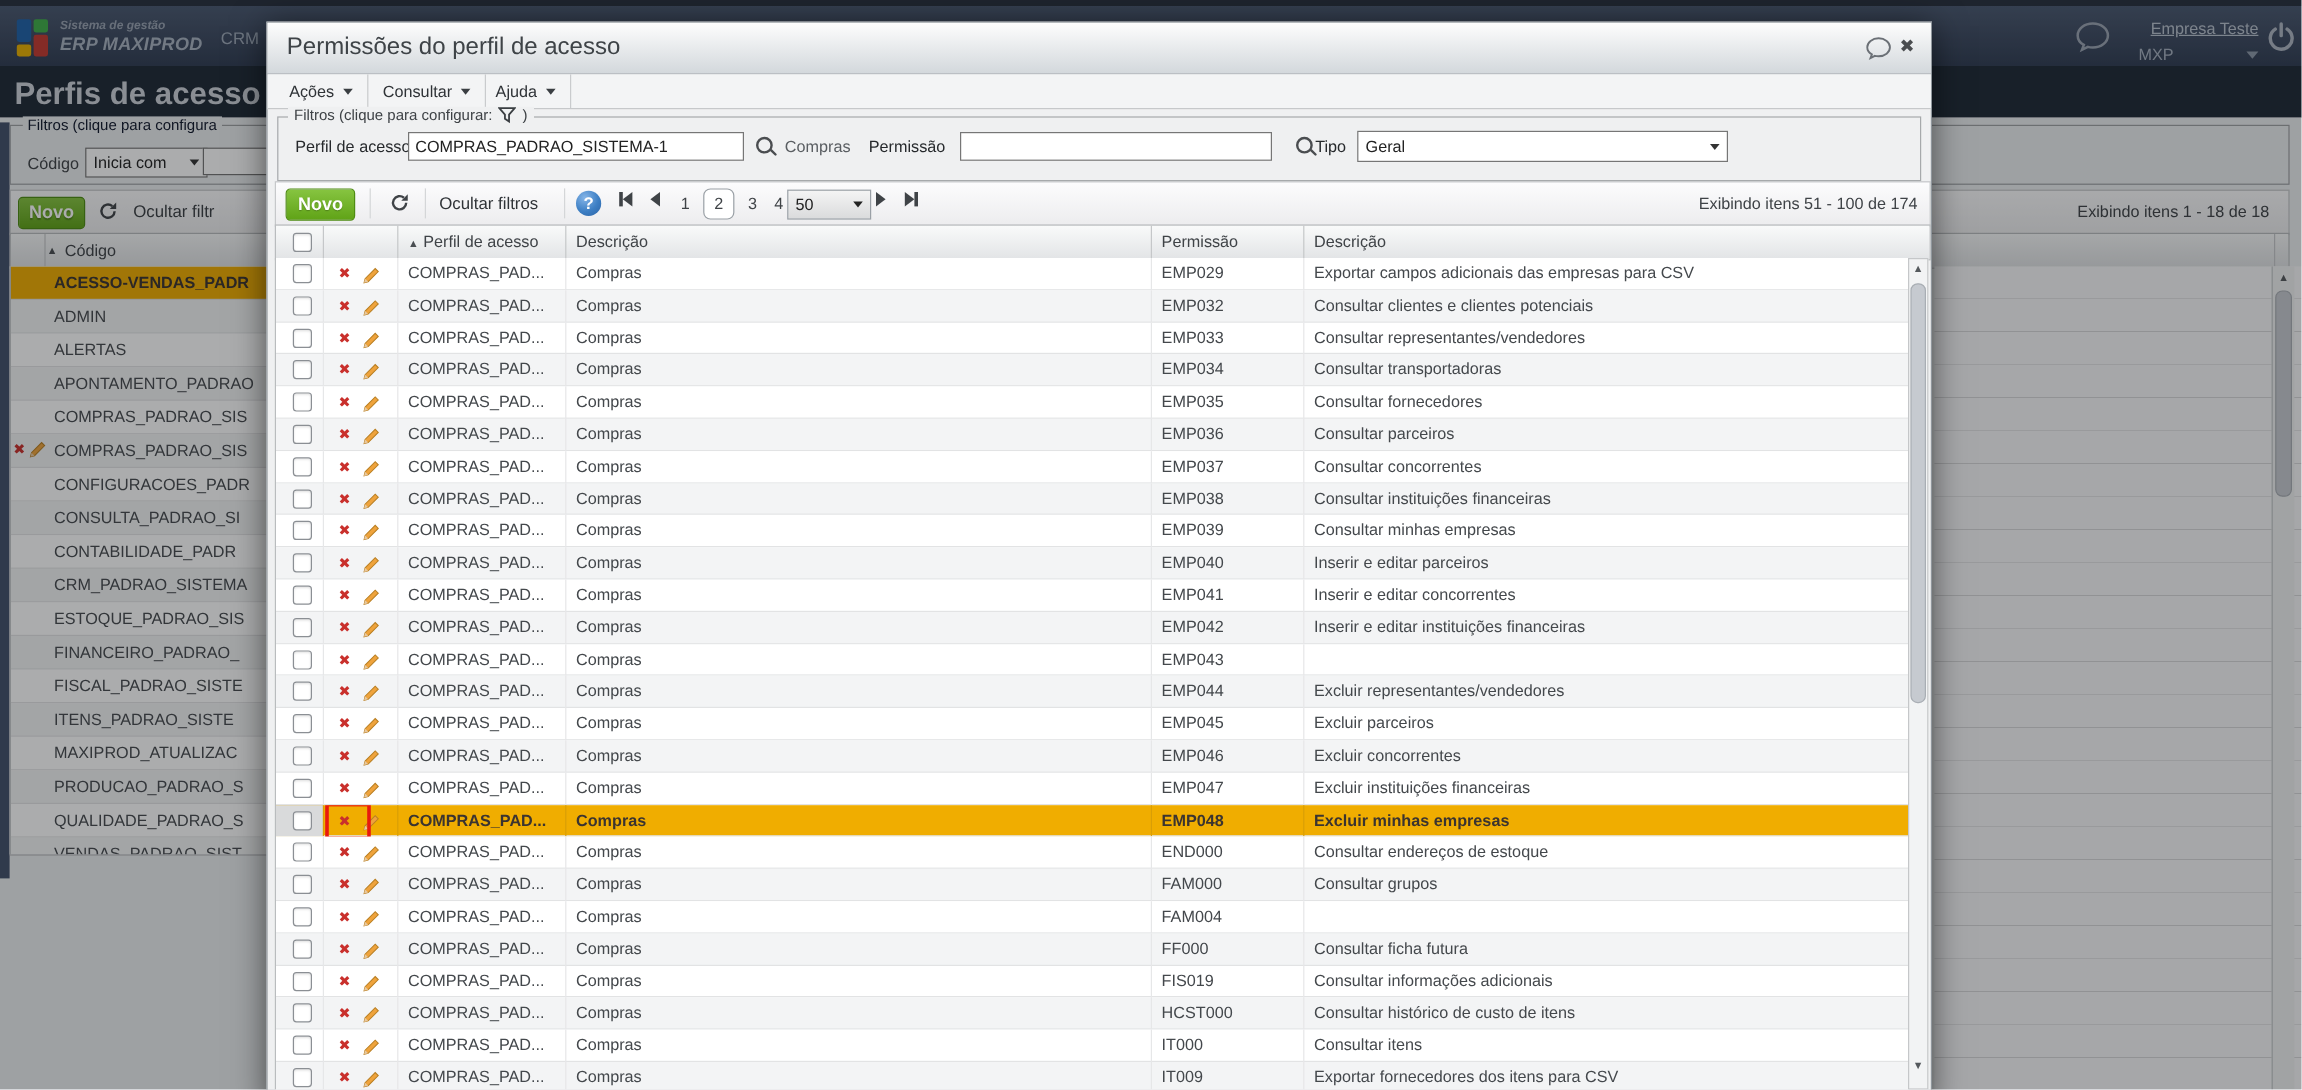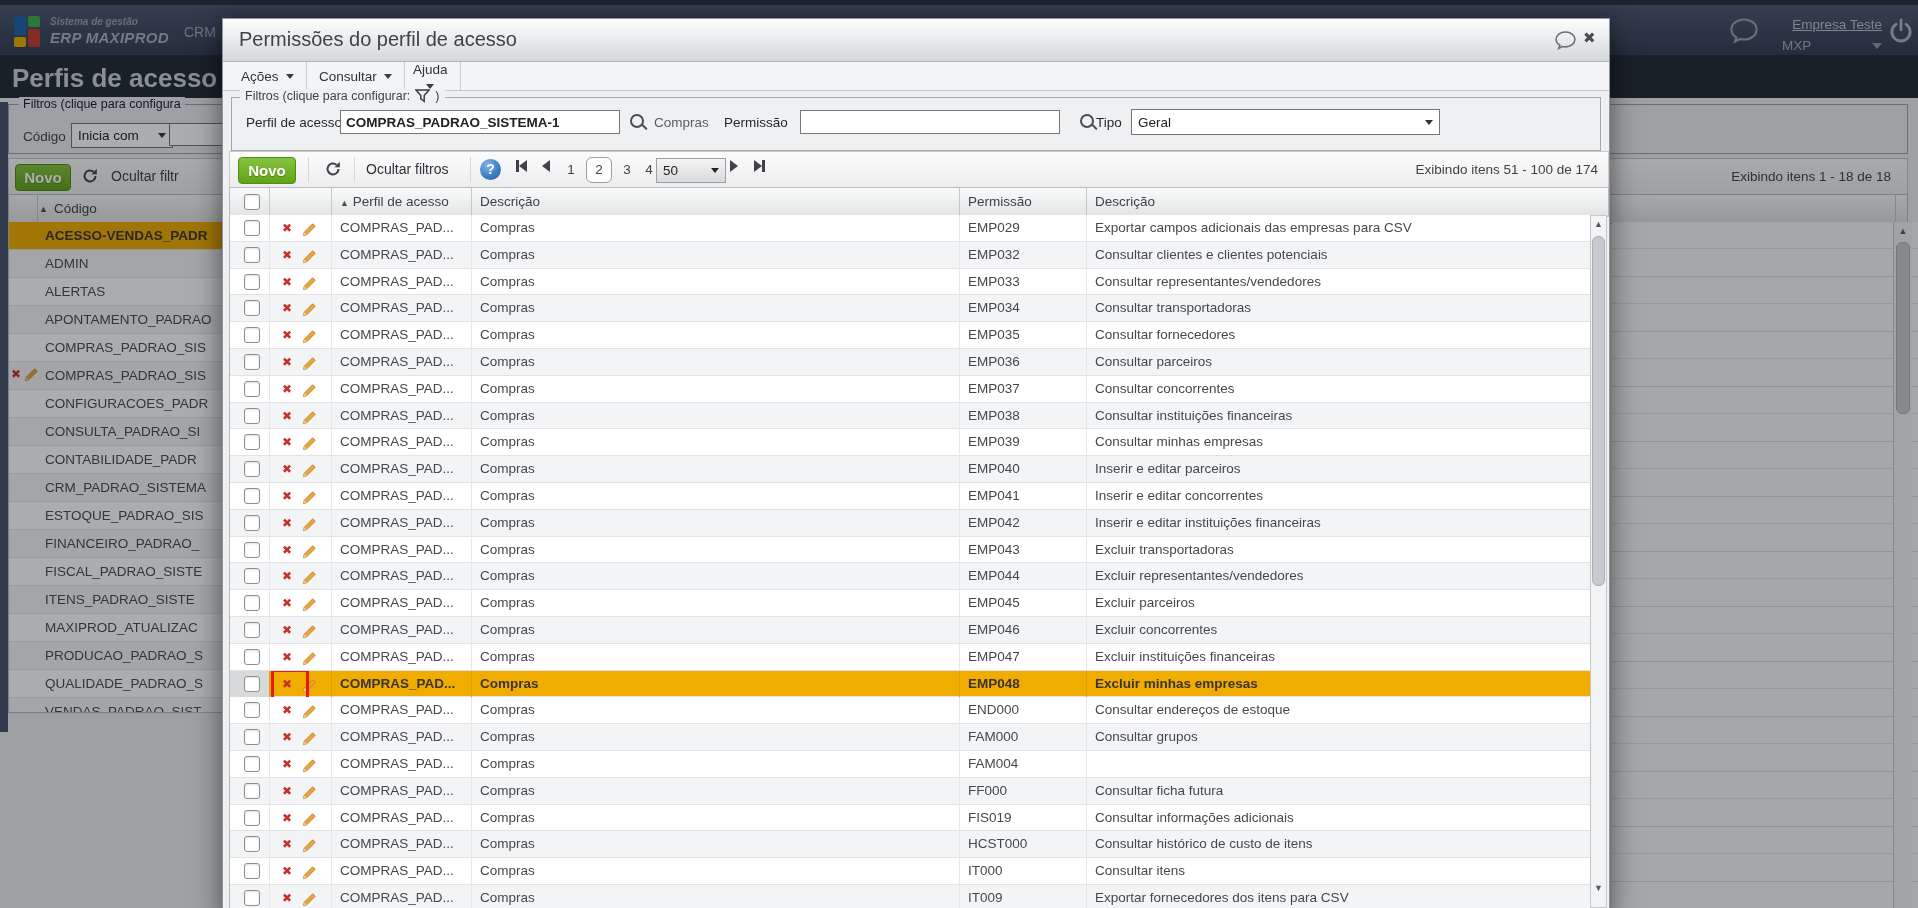--- a/index.html
+++ b/index.html
@@ -75,26 +75,26 @@
   
   #modal{left:222px;top:18px;width:1386px;height:900px;background:#eff0f1;
     border:1px solid #8f969c;box-shadow:0 4px 26px rgba(0,0,0,.55);}
   #m-titlebar{left:0;top:0;width:1386px;height:42px;background:linear-gradient(#fdfdfd,#d3d8dc);border-bottom:1px solid #b0b5ba;}
   #m-title{left:16px;top:9px;font-size:20px;color:#3e4347;}
   #m-bubble{left:1330px;top:11px;cursor:pointer;}
   #m-close{left:1360px;top:10px;font-size:15px;font-weight:bold;color:#4a4d50;cursor:pointer;}
   #m-menubar{left:0;top:43px;width:1386px;height:28px;background:#f3f4f5;border-bottom:1px solid #c6c8ca;}
   .menu-item{position:absolute;top:0;height:28px;display:flex;align-items:center;gap:7px;padding:0 12px;font-size:13.5px;color:#2f3337;border-right:1px solid #c9cbcd;cursor:pointer;}
   .menu-item .tri{width:0;height:0;border-left:4px solid transparent;border-right:4px solid transparent;border-top:5px solid #3a3e42;}
-  #m-menu-0{left:6px;} #m-menu-1{left:84px;} #m-menu-2{left:178px;flex-direction:column;}
+  #m-menu-0{left:6px;} #m-menu-1{left:84px;} #m-menu-2{left:178px;}
 
   #m-fieldset{left:8px;top:78px;width:1368px;height:52px;border:1px solid #a6a9ab;}
   #m-legend{left:8px;top:-9px;background:#eff0f1;padding:0 5px;font-size:12.5px;color:#3e4246;display:flex;align-items:center;gap:5px;white-space:nowrap;}
   .flabel{position:absolute;top:17px;font-size:13.5px;color:#26292c;white-space:nowrap;}
-  .finput{position:absolute;top:12px;height:22px;border:1px solid #767676;background:#fff;font-size:13.5px;color:#222;padding:0 5px;font-family:inherit;font-weight:bold;}
+  .finput{position:absolute;top:12px;height:22px;border:1px solid #767676;background:#fff;font-size:13.5px;color:#222;padding:0 5px;font-family:inherit;}
   #f-perfil-label{left:14px;} #f-perfil-input{left:108px;width:268px;}
   #f-perfil-mag{left:398px;top:16px;} #f-perfil-desc{left:422px;top:17px;font-size:13.5px;color:#5a5e62;}
   #f-perm-label{left:492px;} #f-perm-input{left:568px;width:248px;}
   #f-perm-mag{left:830px;top:16px;}
   #f-tipo-label{left:864px;} #f-tipo-select{left:899px;top:11px;width:295px;height:24px;}
 
   #m-toolbar{left:6px;top:132px;width:1378px;height:36px;background:linear-gradient(#fcfcfd,#ececee);border:1px solid #c6c8ca;}
   #m-novo{left:8px;top:5px;width:56px;height:25px;}
   .vsep{position:absolute;top:5px;width:1px;height:25px;background:#d4d6d8;}
   #m-refresh{left:94px;top:8px;cursor:pointer;}
@@ -574,21 +574,20 @@
           <div class="cell c-icons">
             <span class="del">✖</span>
             <span class="pen"><svg viewBox="0 0 16 16" width="15" height="15">
                 <path d="M1.5 14.5l.9-3.6 9-9 2.7 2.7-9 9z" fill="#efa33c" stroke="#b97f22" stroke-width="0.9"></path>
                 <path d="M1.5 14.5l.9-3.6 2.7 2.7z" fill="#e7c9a1"></path>
               </svg></span>
           </div>
           <div class="cell c-perfil">COMPRAS_PAD...</div>
           <div class="cell c-desc">Compras</div>
           <div class="cell c-code">EMP043</div>
-          <div class="cell c-pdesc">Excluir transportadoras</div>
         </div>
         <div class="mrow alt">
           <div class="cell c-check"><span class="cb"></span></div>
           <div class="cell c-icons">
             <span class="del">✖</span>
             <span class="pen"><svg viewBox="0 0 16 16" width="15" height="15">
                 <path d="M1.5 14.5l.9-3.6 9-9 2.7 2.7-9 9z" fill="#efa33c" stroke="#b97f22" stroke-width="0.9"></path>
                 <path d="M1.5 14.5l.9-3.6 2.7 2.7z" fill="#e7c9a1"></path>
               </svg></span>
           </div>

